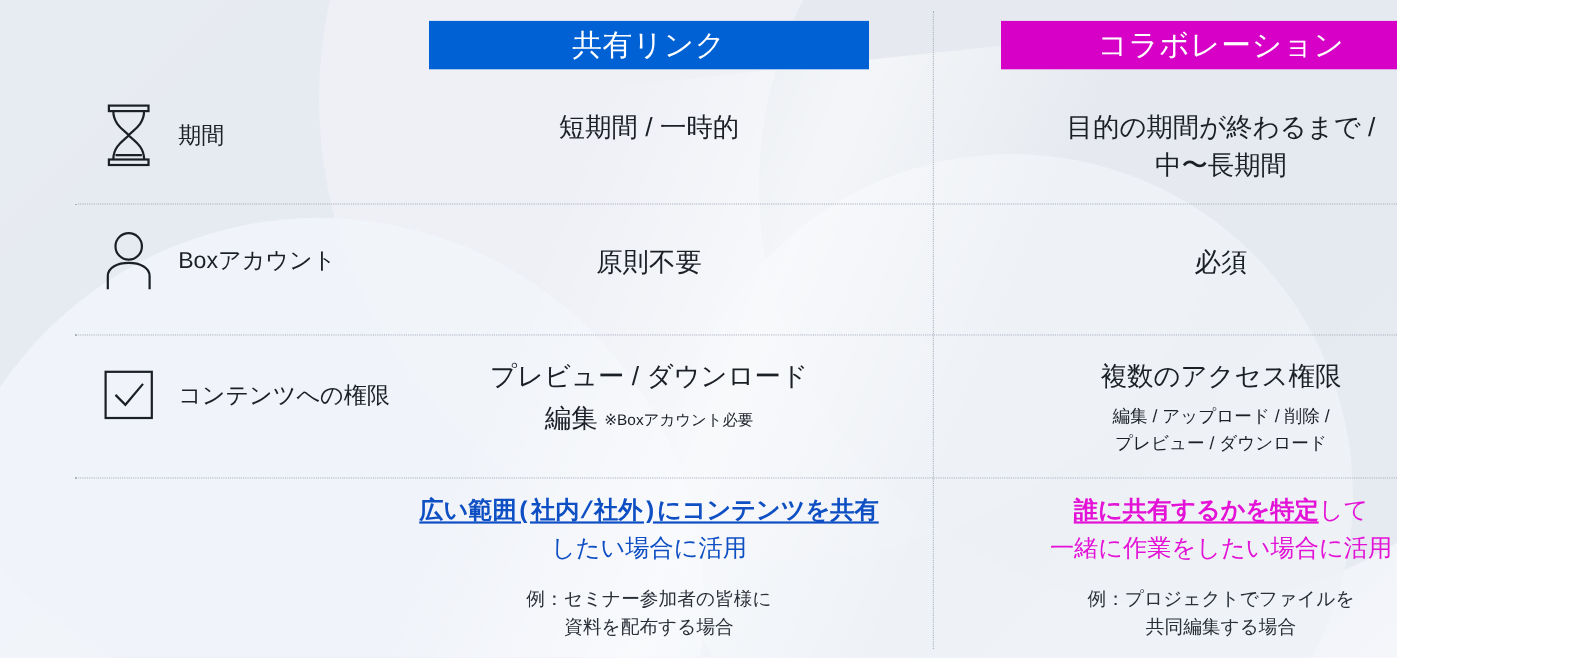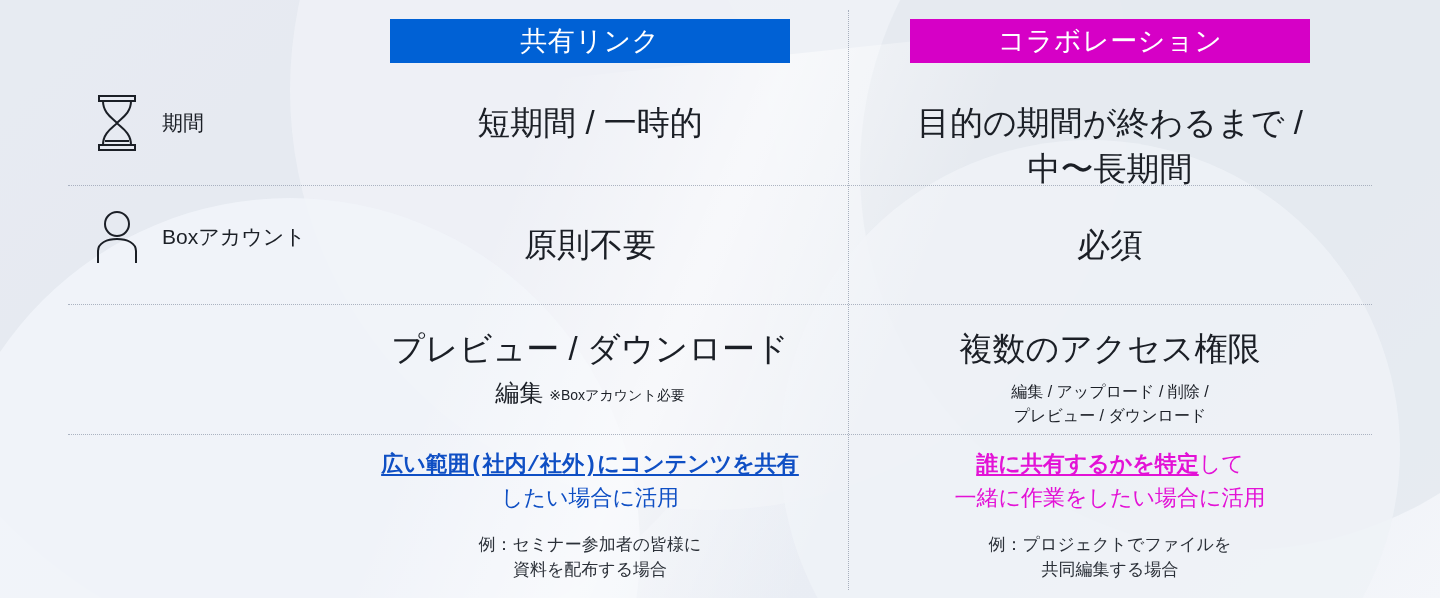--- a/index.html
+++ b/index.html
@@ -9,21 +9,21 @@
   body {
     width: 1440px;
     height: 598px;
     font-family: "Liberation Sans", "DejaVu Sans", sans-serif;
     background: #ffffff;
     overflow: hidden;
   }
 
   .slide {
     position: relative;
-    width: 1440px;
+    width: 1270px;
     height: 598px;
     overflow: hidden;
     background: linear-gradient(135deg, #f3f6fa 0%, #eceff5 40%, #e9edf4 70%, #f4f6fa 100%);
   }
 
   
   .bg-layer { position: absolute; inset: 0; overflow: hidden; pointer-events: none; }
 
   .blob-a {
     position: absolute;
@@ -149,21 +149,21 @@
   .rl-2 { top: 206px; }
   .rl-3 { top: 328px; }
 
   
   .cell {
     position: absolute;
     text-align: center;
     color: #1b1f26;
   }
   .cell .primary {
-    font-size: 33px;
+    font-size: 24px;
     line-height: 1.4;
     white-space: nowrap;
   }
   .cell .primary.two-line { white-space: normal; }
   .cell .secondary {
     font-size: 24px;
     line-height: 1.45;
     margin-top: 4px;
   }
   .cell .note {
@@ -267,20 +267,29 @@
     </div>
 
     <div class="cell c-collab r2">
       <div class="primary">必須</div>
     </div>
 
     <div class="cell c-share r2">
       <div class="primary">原則不要</div>
     </div>
 
+    <div class="rowlabel rl-3">
+      <span class="ico">
+        <svg width="48" height="48" viewBox="0 0 48 48" fill="none" stroke="#1b1f26" stroke-width="2">
+          <rect x="3" y="3" width="42" height="42"></rect>
+          <path d="M12 24 L21 33 L37 14"></path>
+        </svg>
+      </span>
+      <span class="txt">コンテンツへの権限</span>
+    </div>
 
     <div class="cell c-share r3">
       <div class="primary">プレビュー / ダウンロード</div>
       <div class="secondary">
         <span>編集</span><span class="note">※Boxアカウント必要</span>
       </div>
     </div>
 
     <div class="cell c-collab r3">
       <div class="primary">複数のアクセス権限</div>

